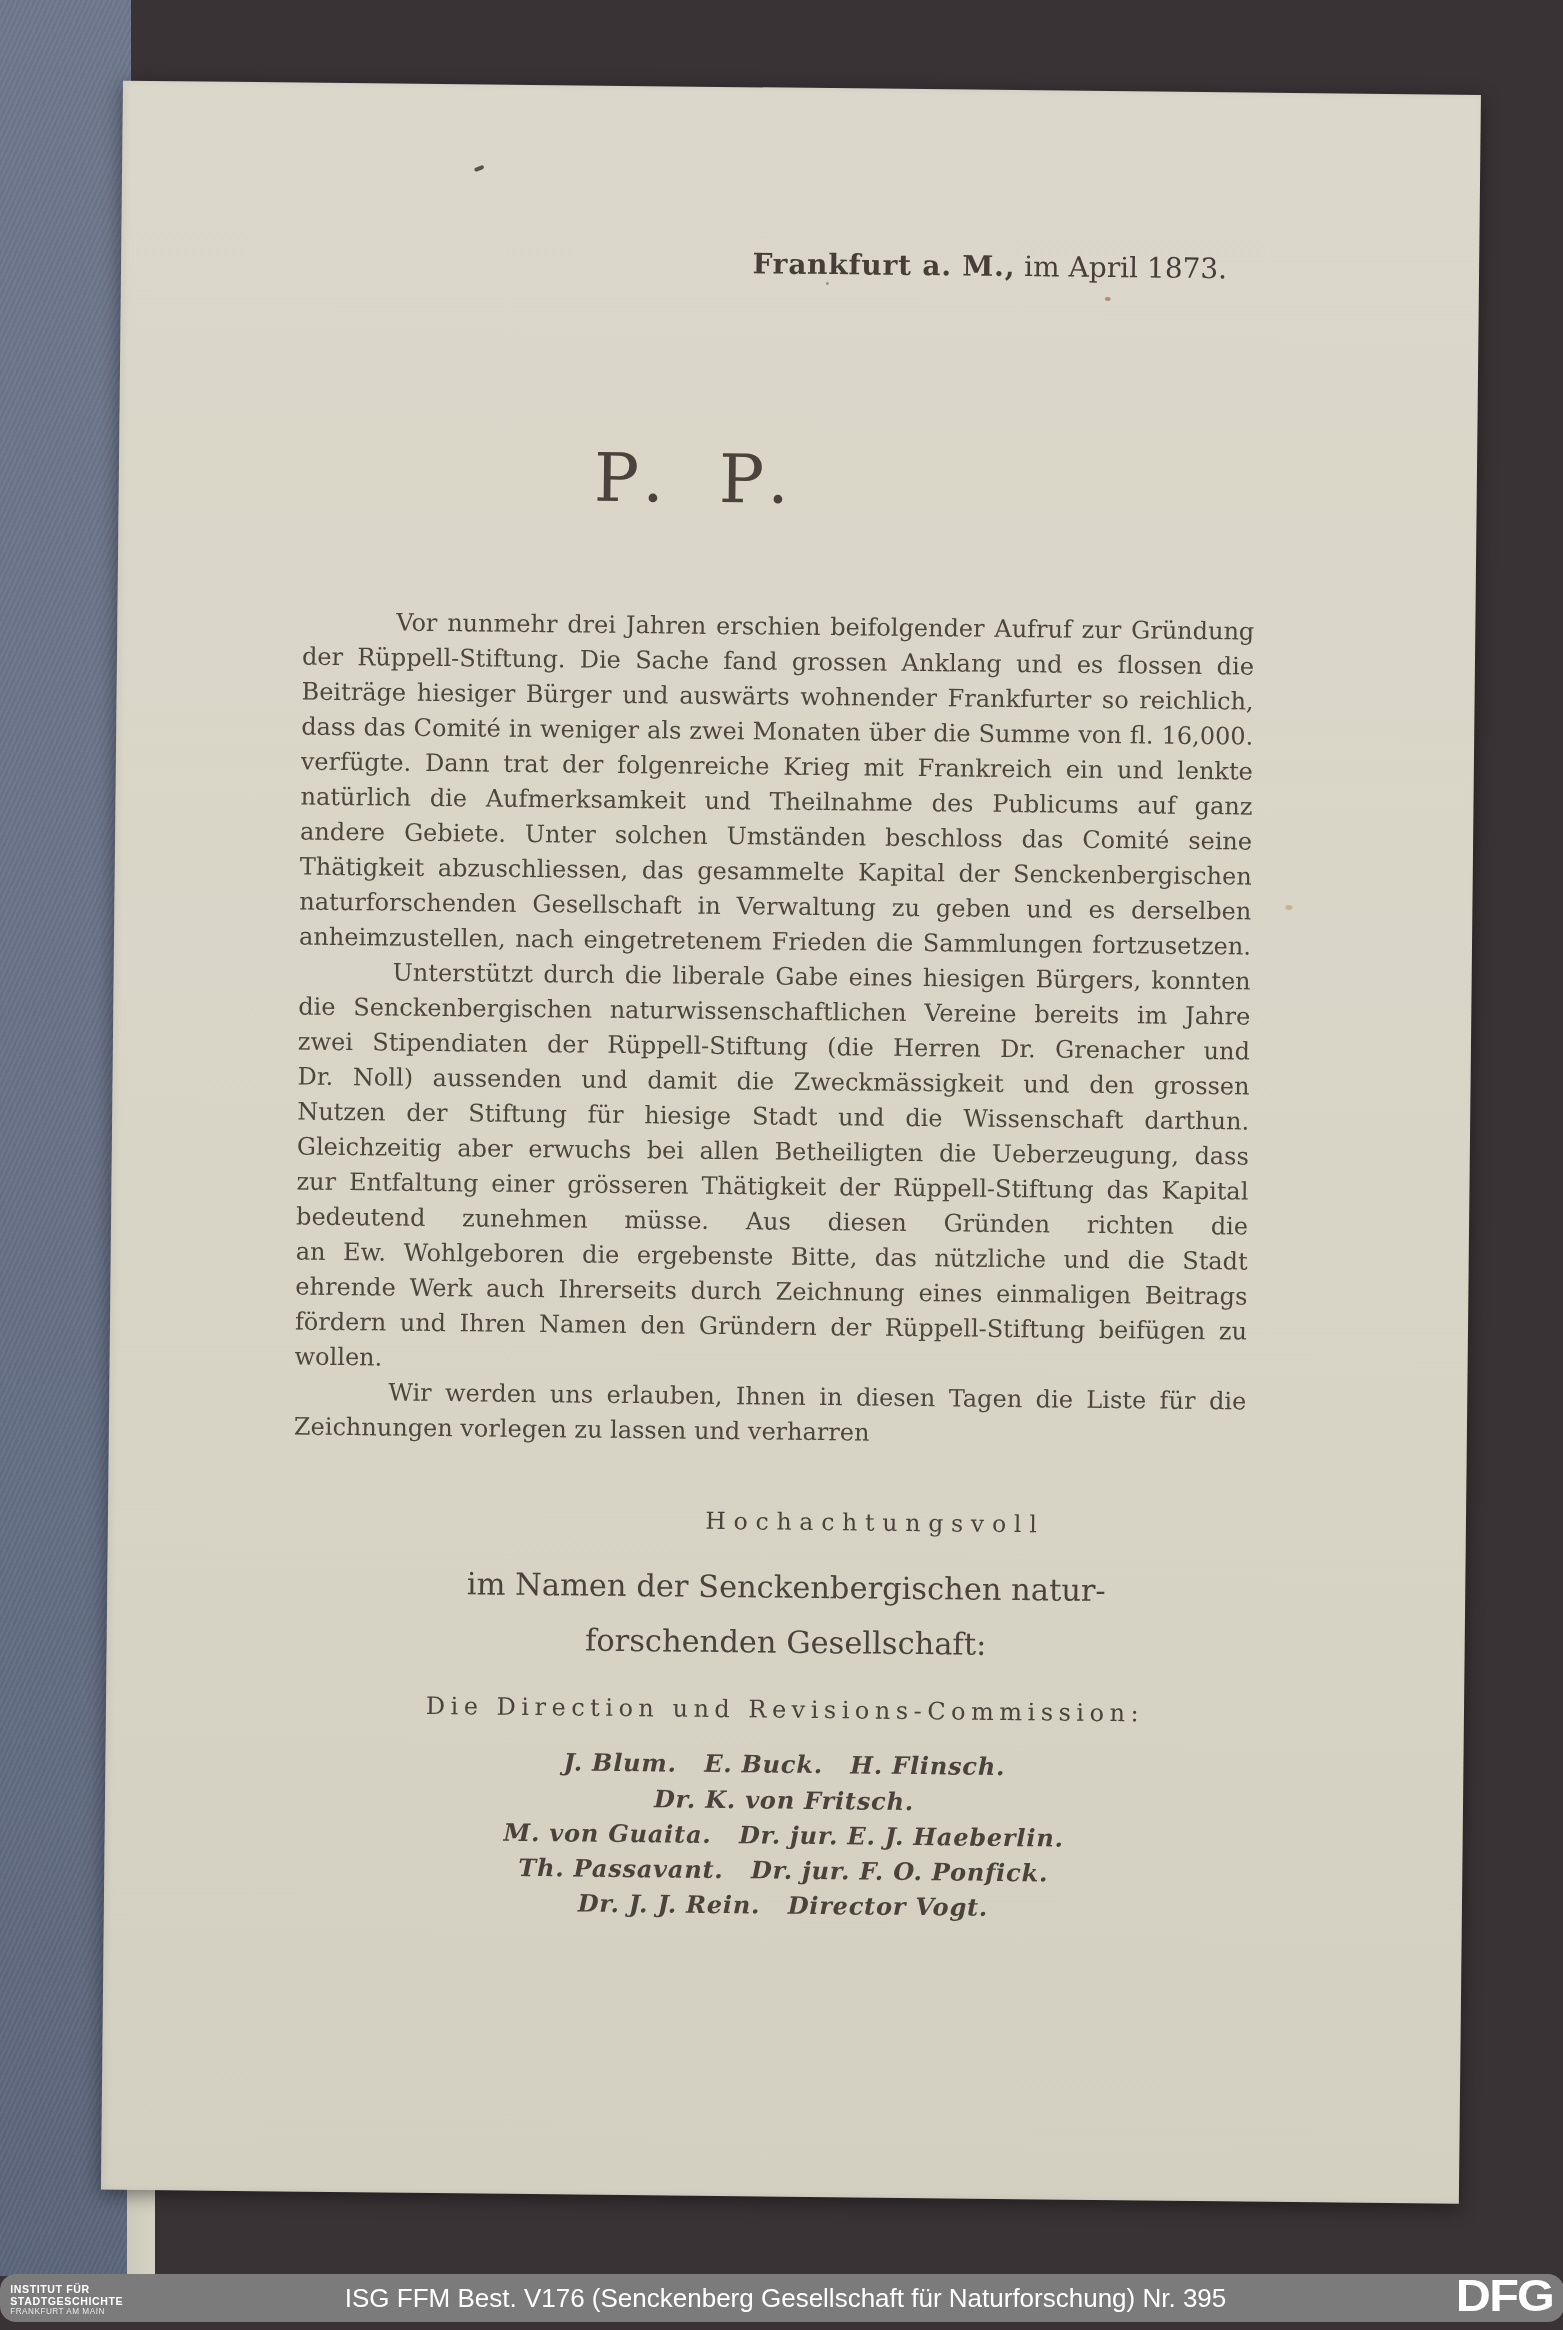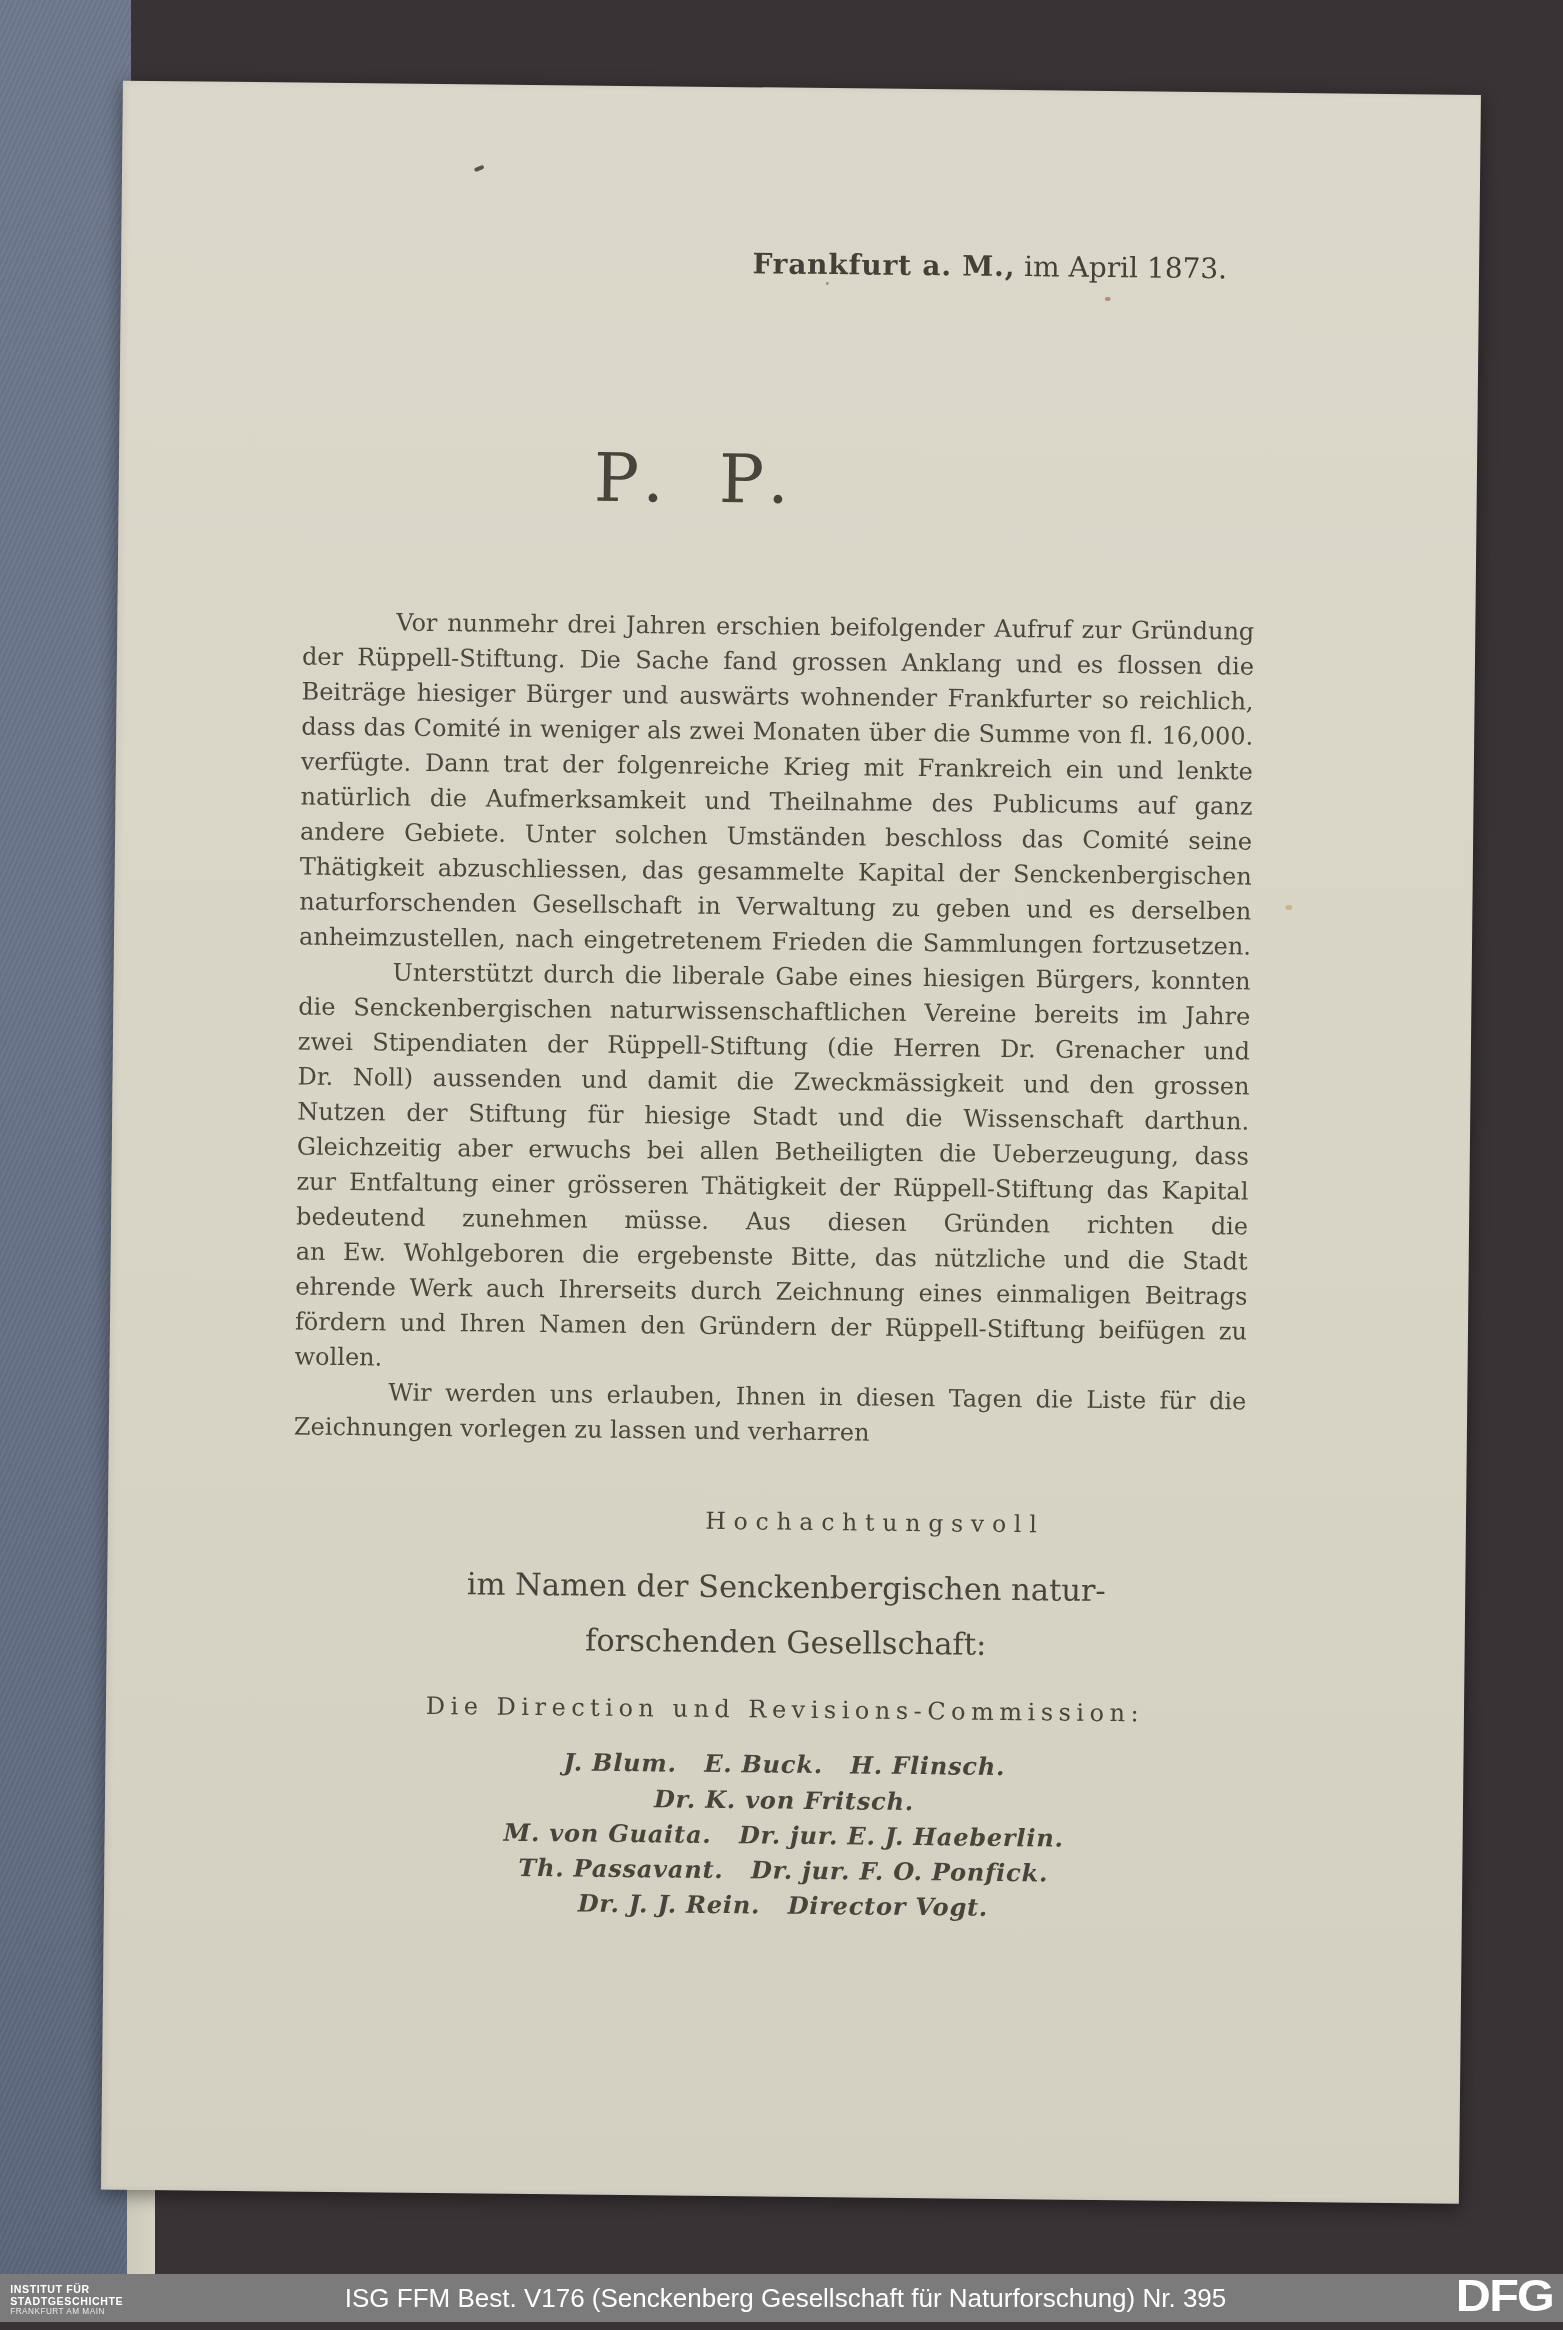--- a/index.html
+++ b/index.html
@@ -48,21 +48,21 @@
 
   
   .speck{position:absolute;border-radius:50%;}
   .speck1{left:352px;top:82px;width:10.2px;height:3.9px;background:#5a554c;transform:rotate(-22deg);border-radius:2.3px;}
   .speck2{left:984px;top:206px;width:5.5px;height:3.9px;background:#a8633f;opacity:.65;}
   .speck3{left:705px;top:194px;width:3.1px;height:3.1px;background:#8a8274;opacity:.8;}
   .speck4{left:1171px;top:812px;width:7px;height:4.7px;background:#c0a063;opacity:.6;}
 
   
   .footer-bar{position:absolute;left:0;right:0;top:2274px;height:48px;background:#7b7b7b;
-    z-index:10;font-family:"Liberation Sans",sans-serif;color:#ffffff;}
+    z-index:10;font-family:"Liberation Sans",sans-serif;color:#ffffff;border-radius:16px;}
   .isg-logo{position:absolute;left:10.2px;top:10.2px;line-height:1;}
   .isg-l1,.isg-l2{font-size:10.6px;font-weight:bold;letter-spacing:0.6px;margin-bottom:1.2px;}
   .isg-l3{font-size:8.2px;letter-spacing:0.5px;color:#e9e9e9;margin-top:0;}
   .ref-text{position:absolute;left:50%;top:50%;transform:translate(-49.6%,-50%);
     font-size:26px;white-space:nowrap;letter-spacing:0;}
   .dfg{position:absolute;right:11px;top:50%;transform:translateY(-53%) scaleX(1.08);
     transform-origin:right center;font-size:45px;font-weight:bold;letter-spacing:-1.6px;}
 </style>
 </head>
 <body>

